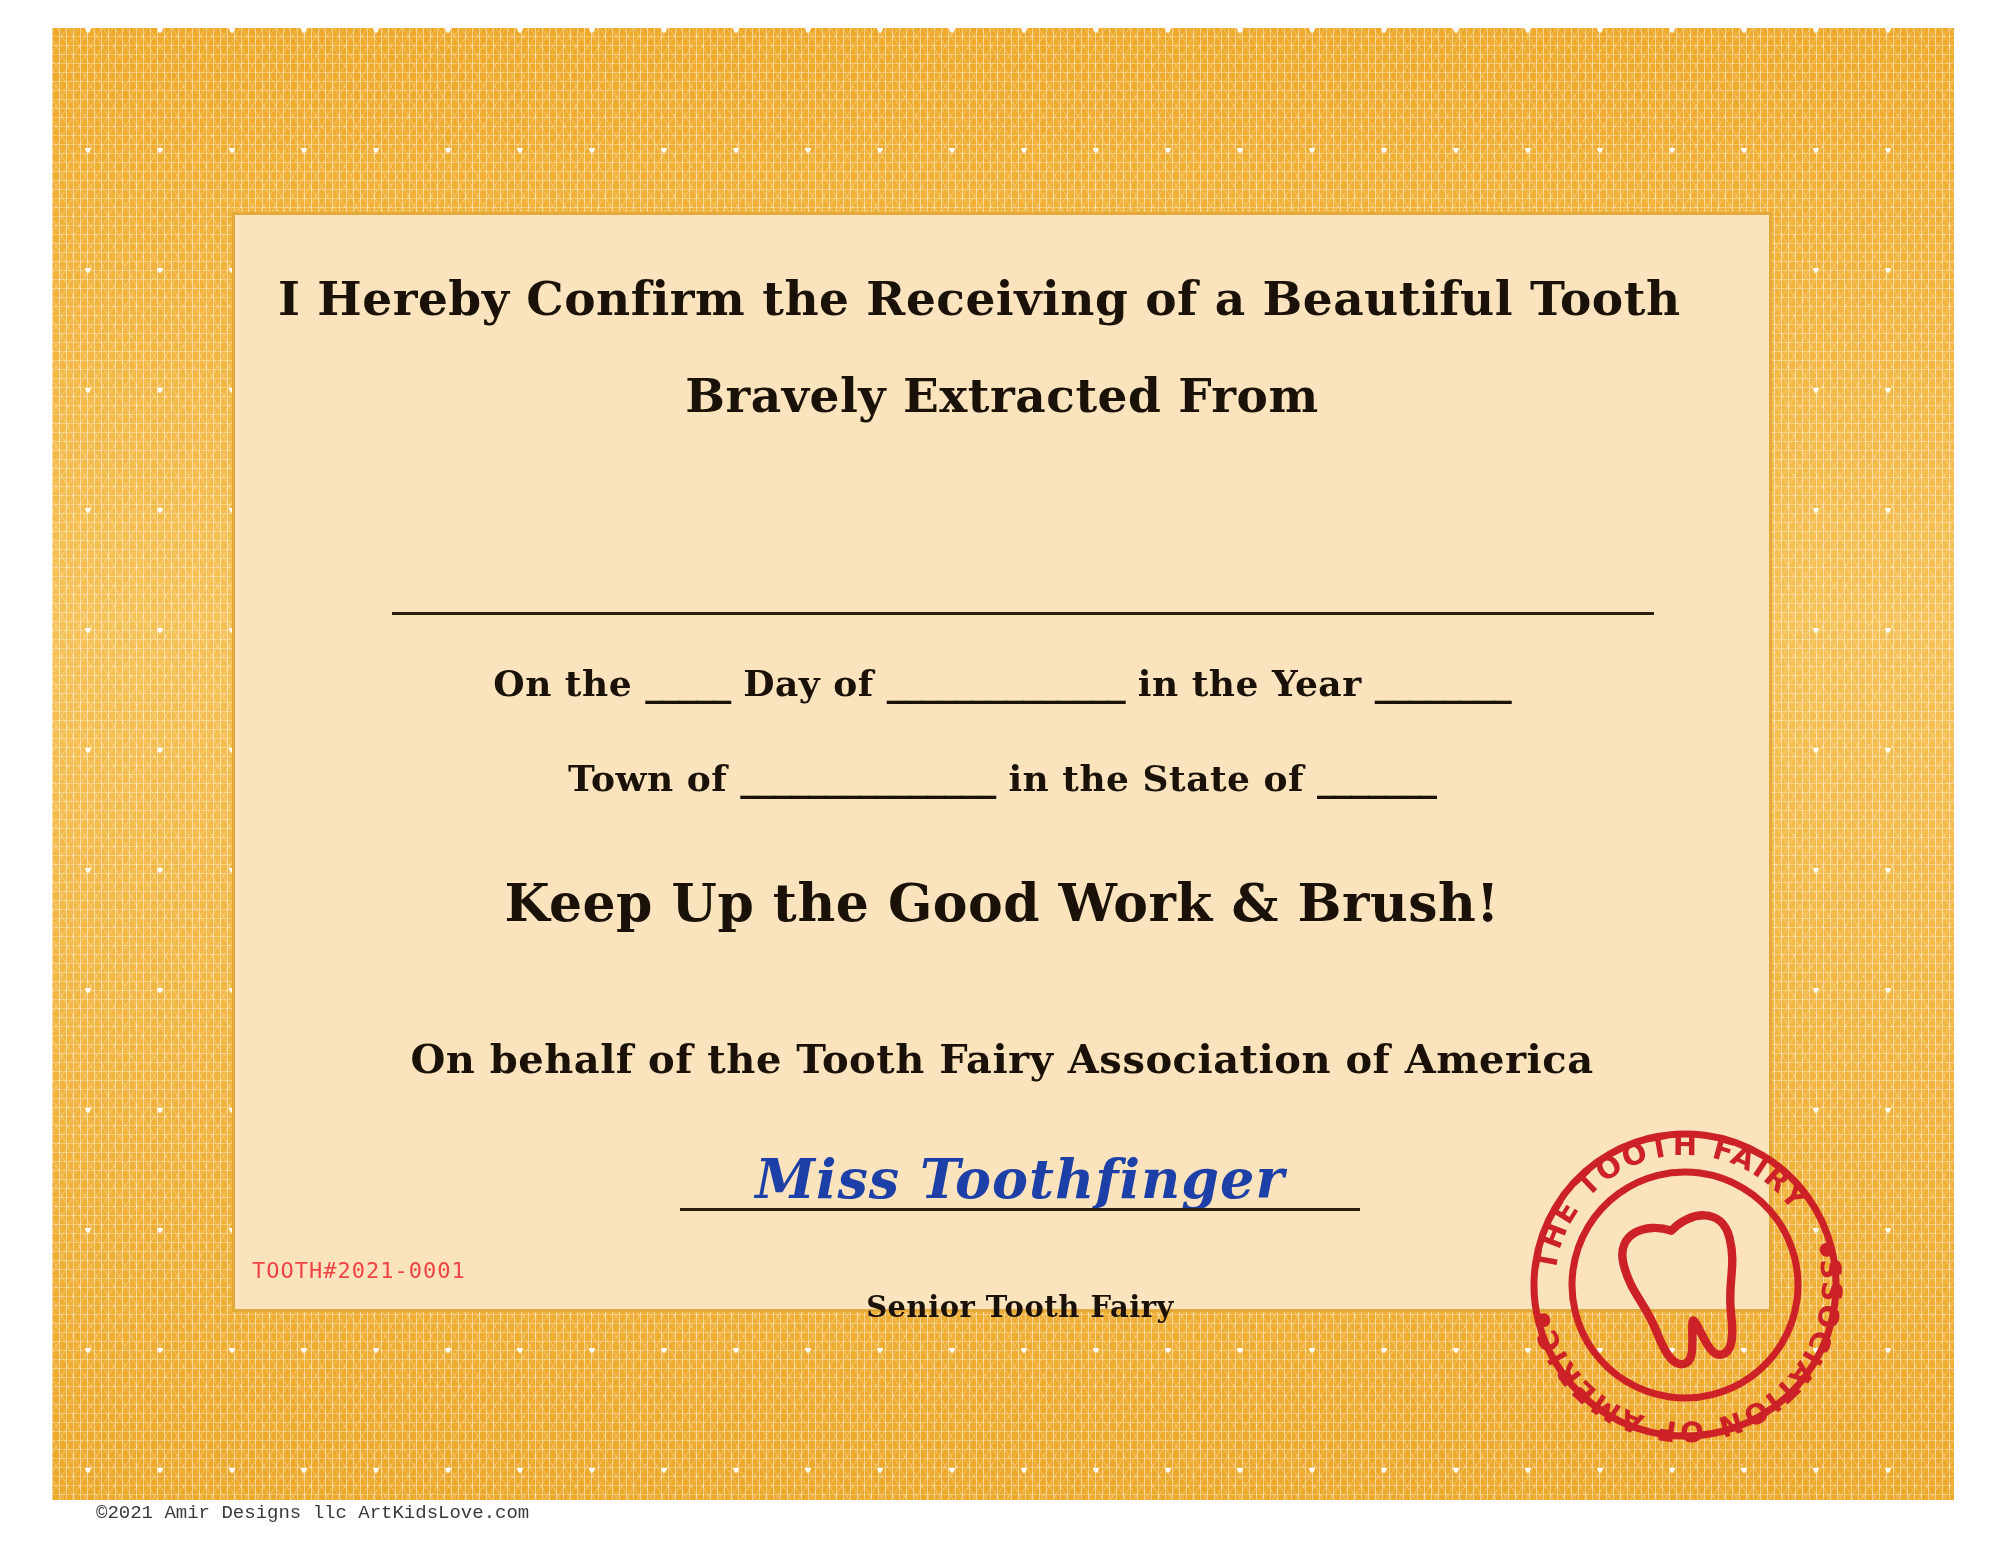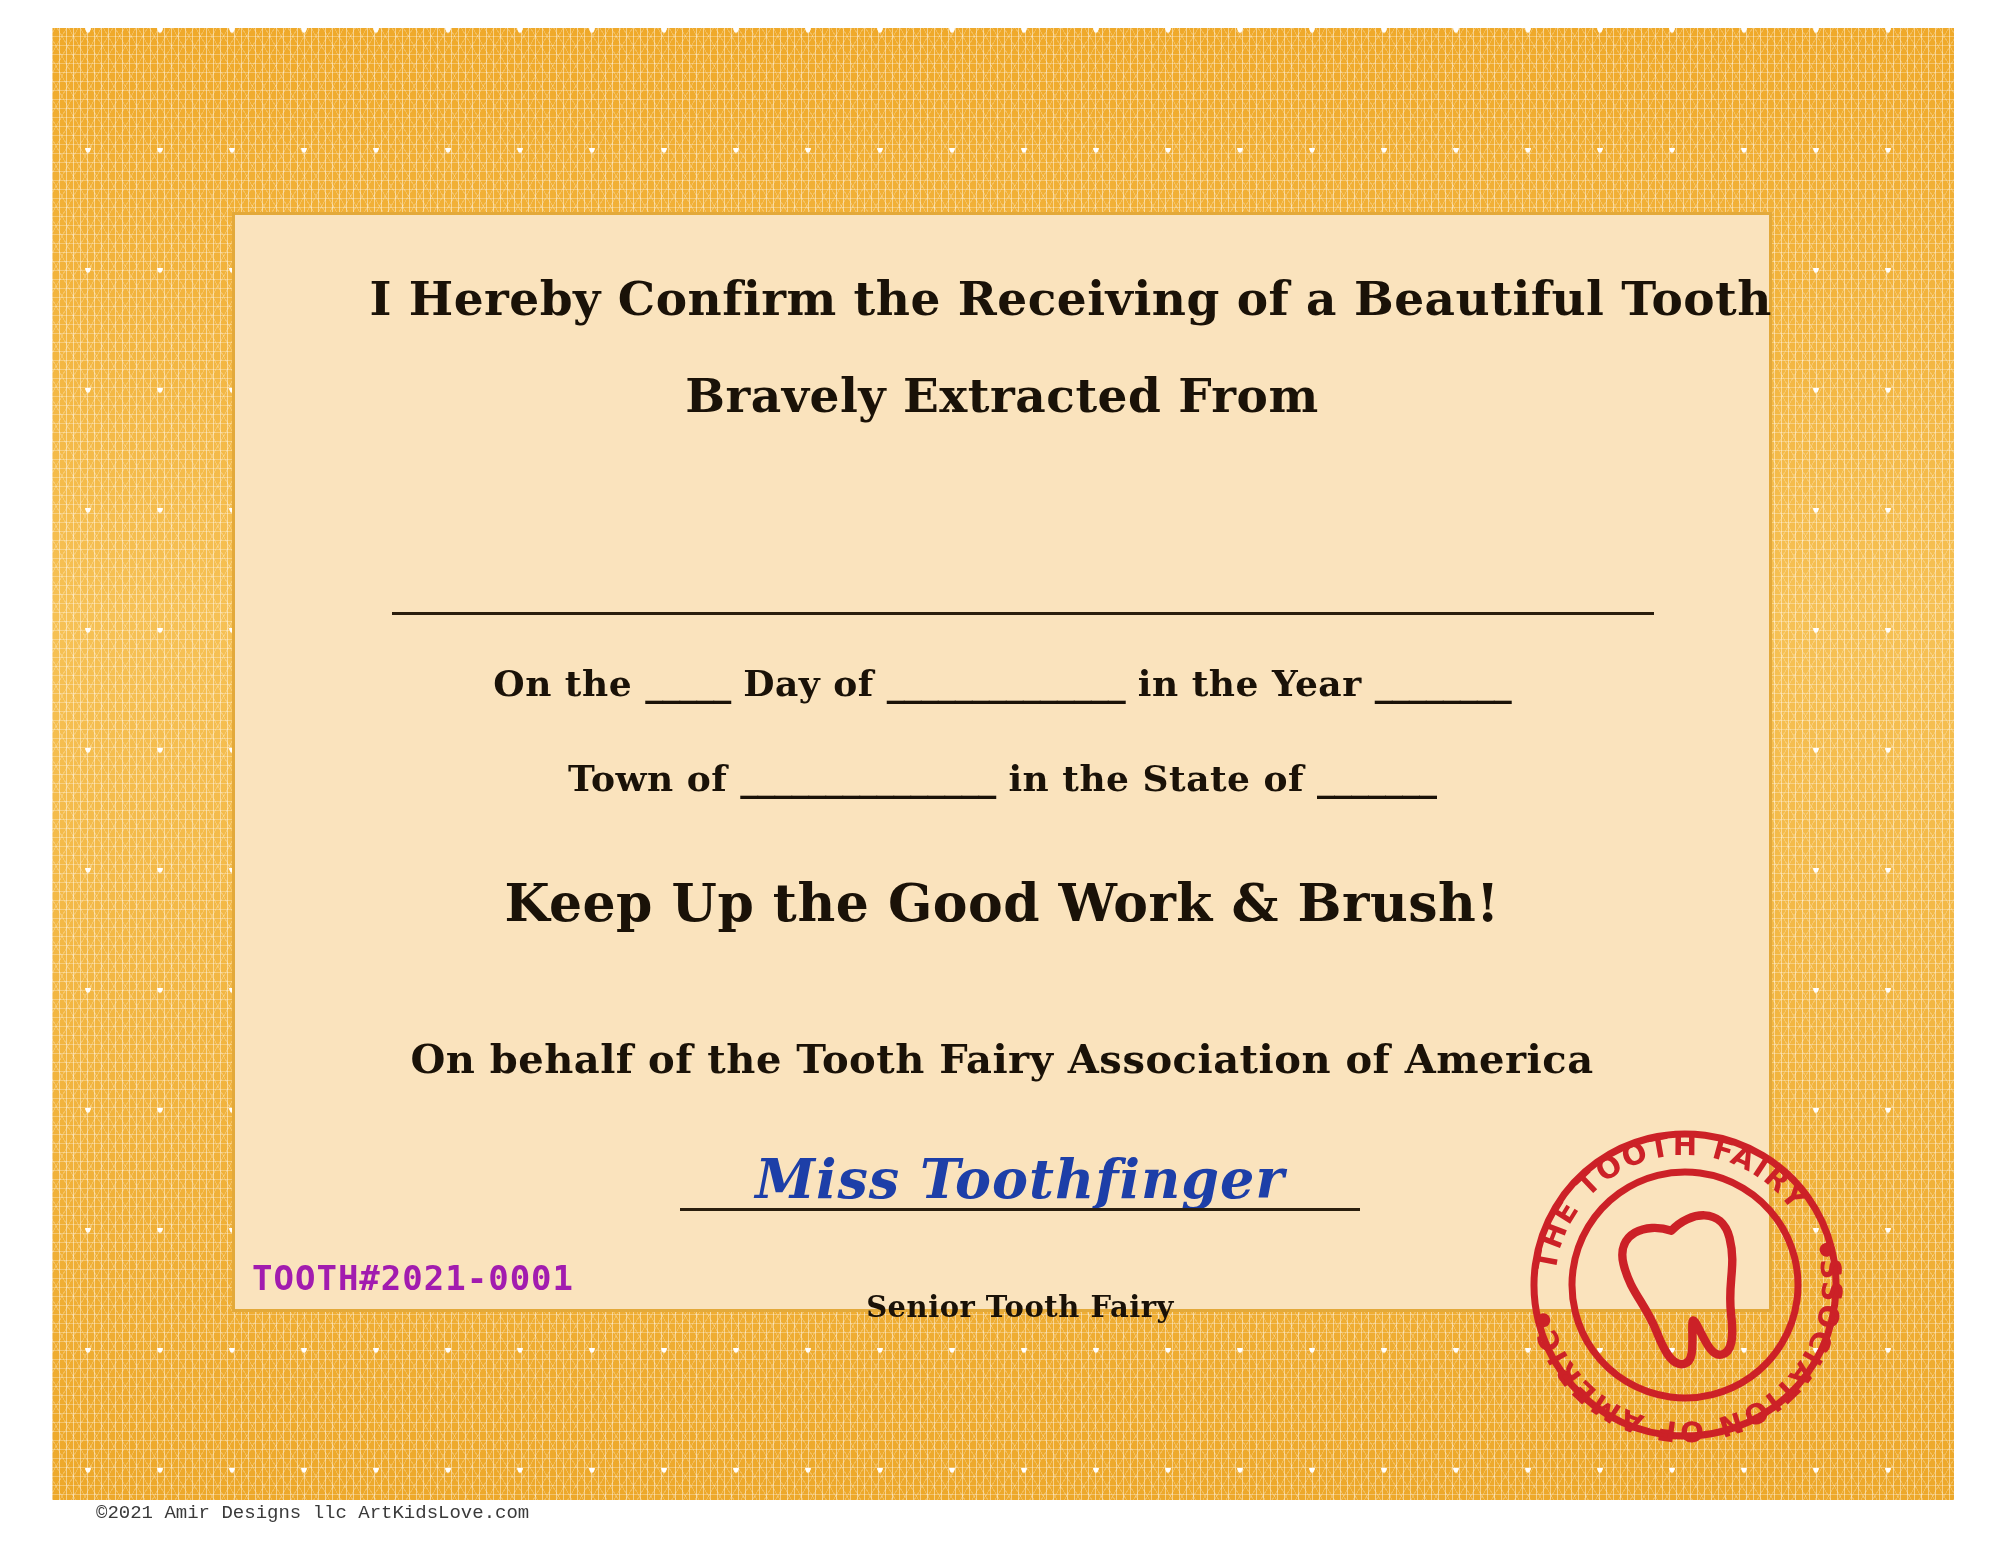--- a/index.html
+++ b/index.html
@@ -80,23 +80,24 @@
     font-family: "DejaVu Serif", serif;
     font-weight: 700;
     color: #1a1208;
     letter-spacing: 0.5px;
   }
   .line1 {
     position: absolute;
     left: 232px;
     top: 270px;
     width: 1540px;
-    text-align: right;
+    text-align: left;
     font-size: 47px;
     line-height: 1.25;
+    padding-left: 46px;
   }
   .line2 {
     position: absolute;
     left: 232px;
     top: 368px;
     width: 1540px;
     text-align: center;
     font-size: 47px;
   }
 
@@ -175,23 +176,23 @@
     width: 680px;
     text-align: center;
     font-size: 29px;
   }
 
   .serial {
     position: absolute;
     left: 252px;
     top: 1258px;
     font-family: "DejaVu Sans Mono", monospace;
-    font-size: 34px;
-    font-weight: 700;
-    color: #a21caf;
+    font-size: 22px;
+    font-weight: 400;
+    color: #ef4444;
     letter-spacing: 1px;
   }
 
   .copyright {
     position: absolute;
     left: 96px;
     top: 1502px;
     font-family: Liberation Mono, monospace;
     font-size: 19px;
     color: #3a3a3a;

